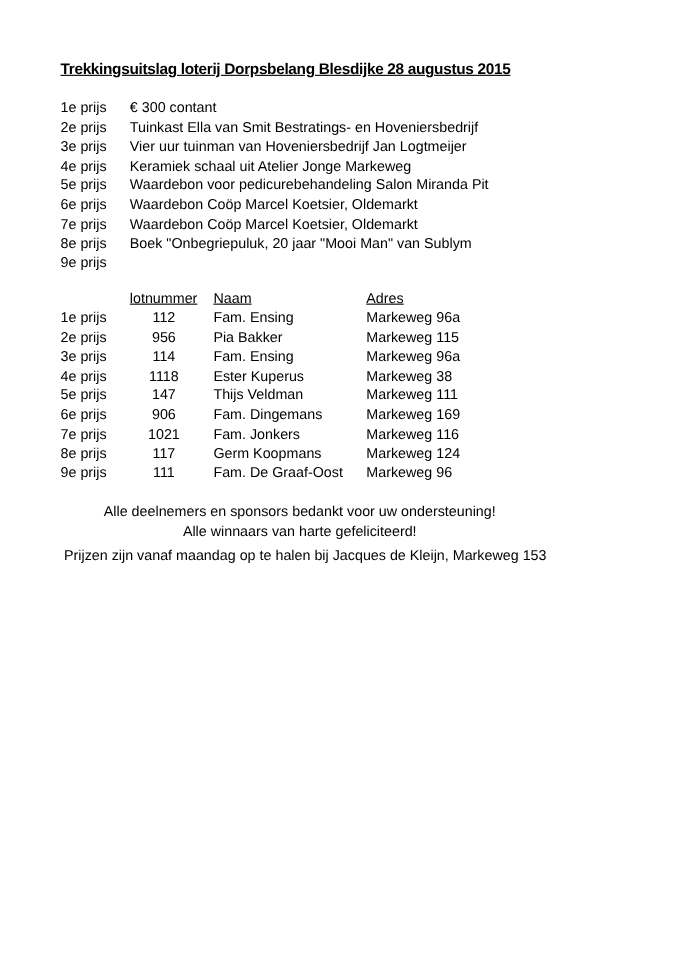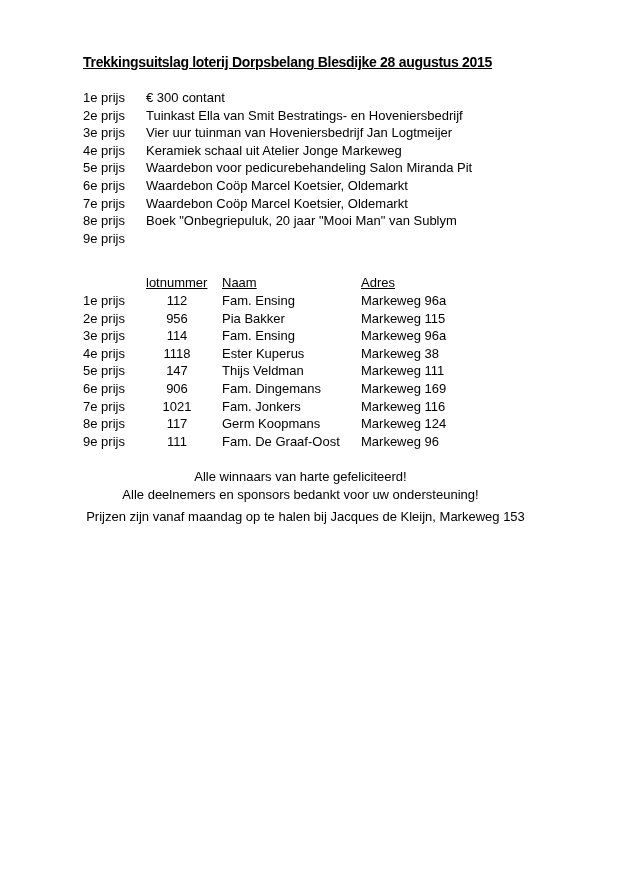--- a/index.html
+++ b/index.html
@@ -8,21 +8,21 @@
   }
   body {
     width: 620px;
     height: 877px;
     background: #ffffff;
     color: #000000;
     font-family: "Liberation Sans", "DejaVu Sans", sans-serif;
     overflow: hidden;
   }
   .doc {
-    padding: 52px 40px 0 83px;
+    padding: 52px 40px 0 55px;
     font-size: 13px;
     line-height: 17.6px;
   }
   .doc-title {
     margin: 0 0 17px 0;
     font-size: 14px;
     font-weight: bold;
     letter-spacing: -0.3px;
     line-height: 20px;
     text-decoration: underline;
@@ -35,21 +35,21 @@
     display: flex;
   }
   .prize-row .plabel {
     flex: 0 0 63px;
     width: 63px;
   }
   .prize-row .pdesc {
     flex: 1;
   }
   table.winners {
-    margin-top: 27px;
+    margin-top: 15px;
     border-collapse: collapse;
     table-layout: fixed;
   }
   table.winners td, table.winners th {
     padding: 0;
     font-weight: normal;
     text-align: left;
     vertical-align: baseline;
     line-height: 17.6px;
     white-space: nowrap;
@@ -180,19 +180,19 @@
     <tr>
       <td>9e prijs</td>
       <td class="num">111</td>
       <td>Fam. De Graaf-Oost</td>
       <td>Markeweg 96</td>
     </tr>
   </tbody>
     </table>
 
   <div class="closing">
+    <div>Alle deelnemers en sponsors bedankt voor uw ondersteuning!</div>
     <div>Alle winnaars van harte gefeliciteerd!</div>
-    <div>Alle deelnemers en sponsors bedankt voor uw ondersteuning!</div>
   </div>
 
   <div class="pickup-note">Prijzen zijn vanaf maandag op te halen bij Jacques de Kleijn, Markeweg 153</div>
 
 </div>
 
 </body></html>

